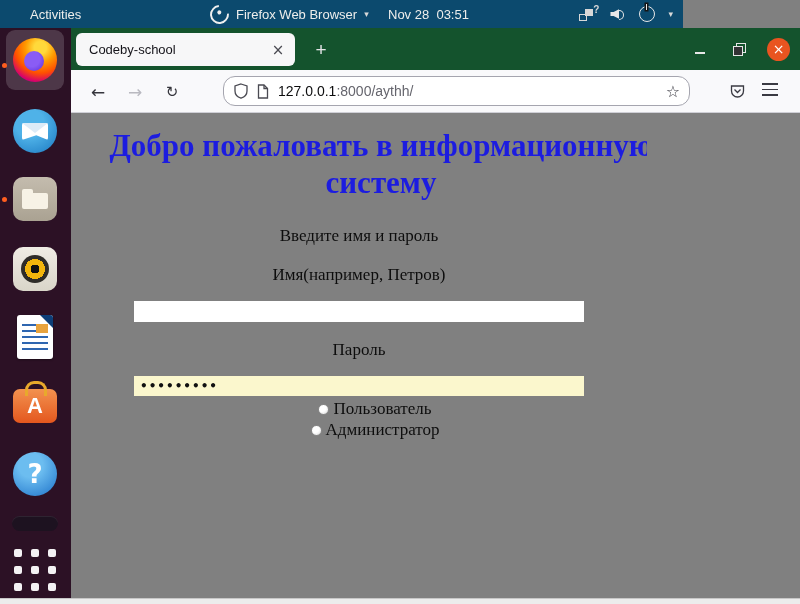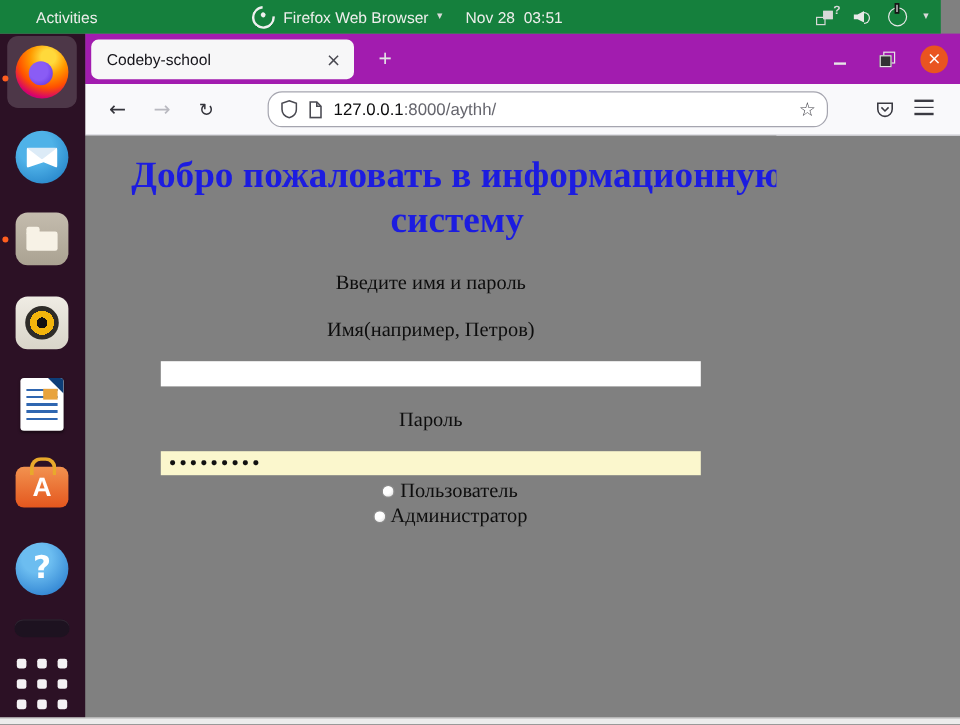--- a/index.html
+++ b/index.html
@@ -1,20 +1,20 @@
 <!DOCTYPE html>
 <html><head>
 <meta charset="utf-8">
 <style>
   html,body{margin:0;padding:0;}
   body{font-family:"Liberation Sans",sans-serif;background:#000;}
   .screen{position:relative;width:800px;height:604px;overflow:hidden;background:#808080;}
 
   
-  .topbar{position:absolute;left:0;top:0;width:784px;height:28px;background:#15803d;color:#eeeeec;
+  .topbar{position:absolute;left:0;top:0;width:683px;height:28px;background:#0c4a6e;color:#eeeeec;
           font-size:13px;display:flex;align-items:center;z-index:30;}
   .activities{position:absolute;left:30px;top:0;height:28px;display:flex;align-items:center;cursor:default;}
   .appmenu{position:absolute;left:210px;top:0;height:28px;display:flex;align-items:center;gap:7px;}
   .ff-mini{width:15px;height:15px;border-radius:50%;border:2px solid #efefef;border-top-color:transparent;
            transform:rotate(40deg);position:relative;}
   .ff-mini:after{content:"";position:absolute;left:4px;top:4px;width:4px;height:4px;background:#efefef;border-radius:50%;}
   .caret{font-size:9px;color:#d9d9d9;font-family:"DejaVu Sans",sans-serif;}
   .clock{position:absolute;left:388px;top:0;height:28px;display:flex;align-items:center;white-space:pre;font-weight:bold;font-weight:500;}
   .tray{position:absolute;right:10px;top:0;height:28px;display:flex;align-items:center;gap:13px;}
   .net-icon{position:relative;width:18px;height:14px;}
@@ -75,21 +75,21 @@
      display:flex;align-items:center;justify-content:center;color:#fff;font-size:26px;font-weight:bold;
      font-family:"DejaVu Sans",sans-serif;}
   
   .ic-partial{width:46px;height:15px;border-radius:8px;background:#1d1220;box-shadow:inset 0 1px 0 rgba(255,255,255,.08);}
   
   .ic-grid{display:grid;grid-template-columns:repeat(3,8px);grid-template-rows:repeat(3,8px);gap:9px;}
   .ic-grid span{width:8px;height:8px;background:#f4f2f4;border-radius:2px;}
 
   
   .bwindow{position:absolute;left:71px;top:28px;width:729px;height:570px;}
-  .tabbar{position:absolute;left:0;top:0;width:729px;height:42px;background:#a21caf;}
+  .tabbar{position:absolute;left:0;top:0;width:729px;height:42px;background:#14532d;}
   .tab{position:absolute;left:5px;top:5px;width:219px;height:33px;background:#f7f7f8;border-radius:6px;
        display:flex;align-items:center;font-size:13px;color:#15141a;}
   .tab-title{padding-left:13px;flex:1;text-align:left;}
   .tab-close{width:24px;height:24px;margin-right:5px;display:flex;align-items:center;justify-content:center;
        color:#4a4a52;font-size:15px;font-family:"DejaVu Sans",sans-serif;border-radius:4px;}
   .newtab{position:absolute;left:236px;top:8px;width:28px;height:28px;display:flex;align-items:center;justify-content:center;
        color:#e3e3e6;font-size:19px;font-weight:300;border-radius:4px;}
   .winctl{position:absolute;right:0;top:0;height:42px;display:flex;align-items:center;gap:14px;padding-right:10px;}
   .btn-min{width:26px;height:26px;display:flex;align-items:flex-end;justify-content:center;padding-bottom:8px;box-sizing:border-box;}
   .btn-min i{display:block;width:10px;height:1.8px;background:#e6e6e6;}

